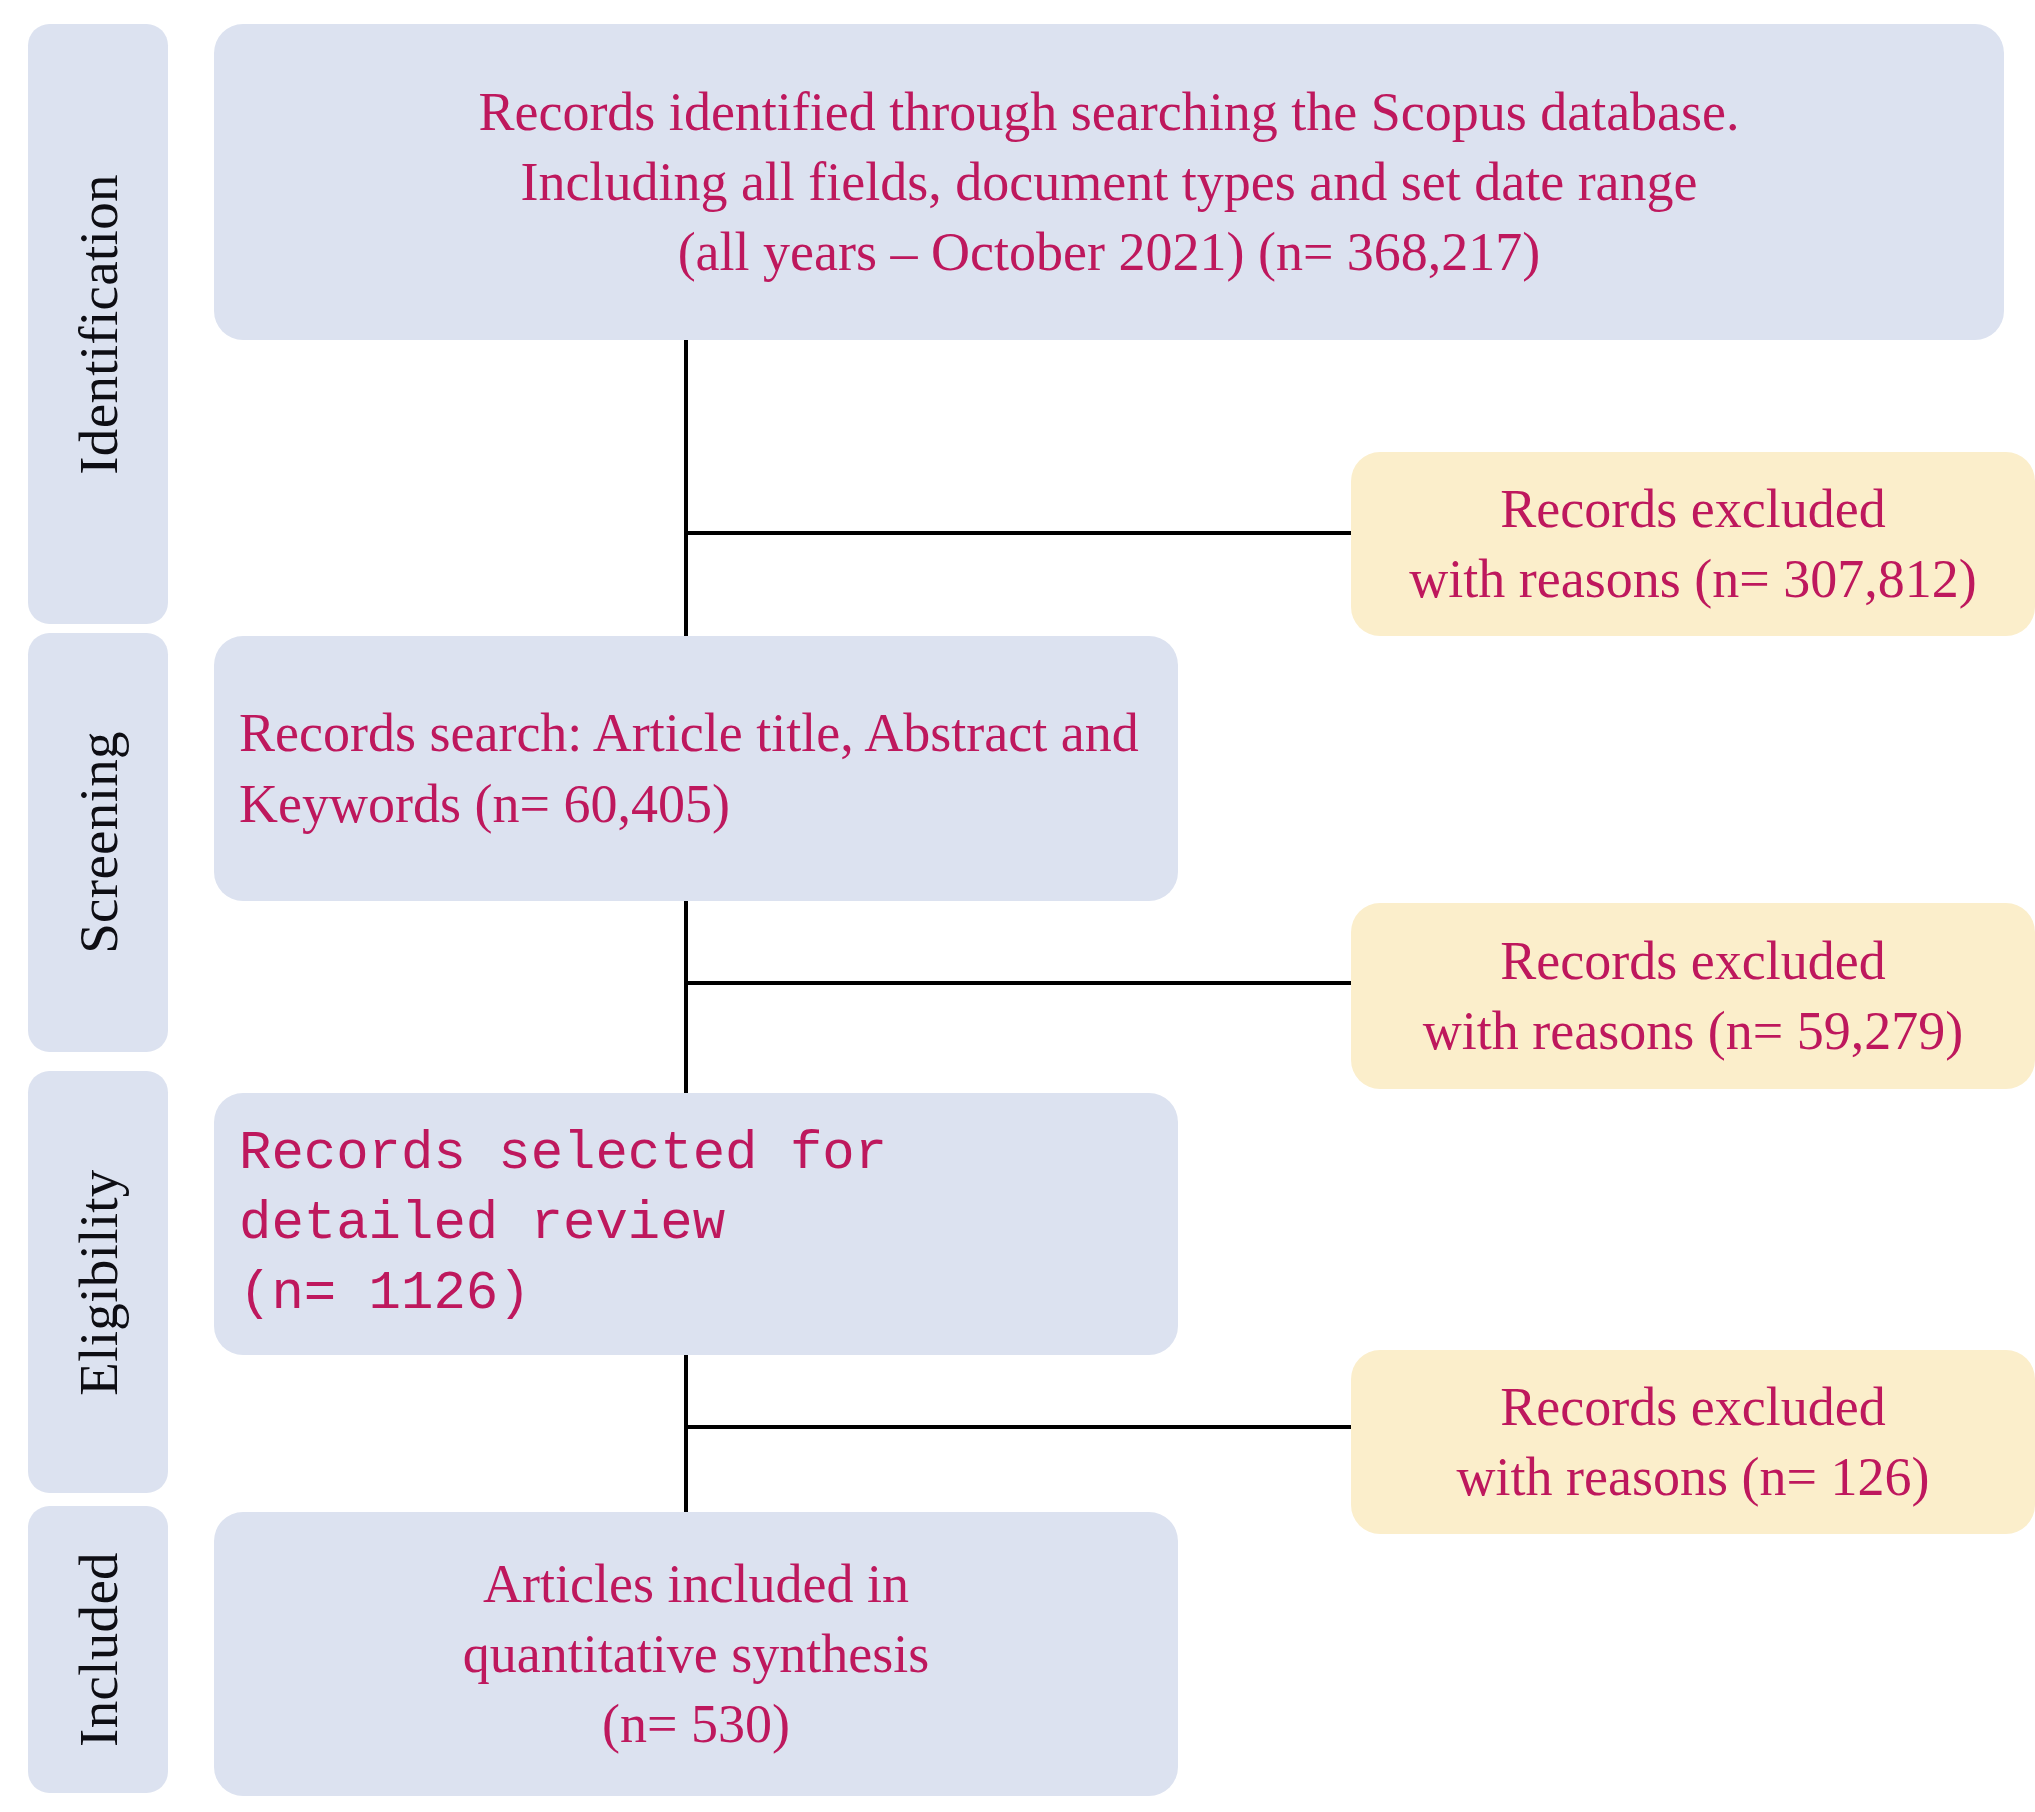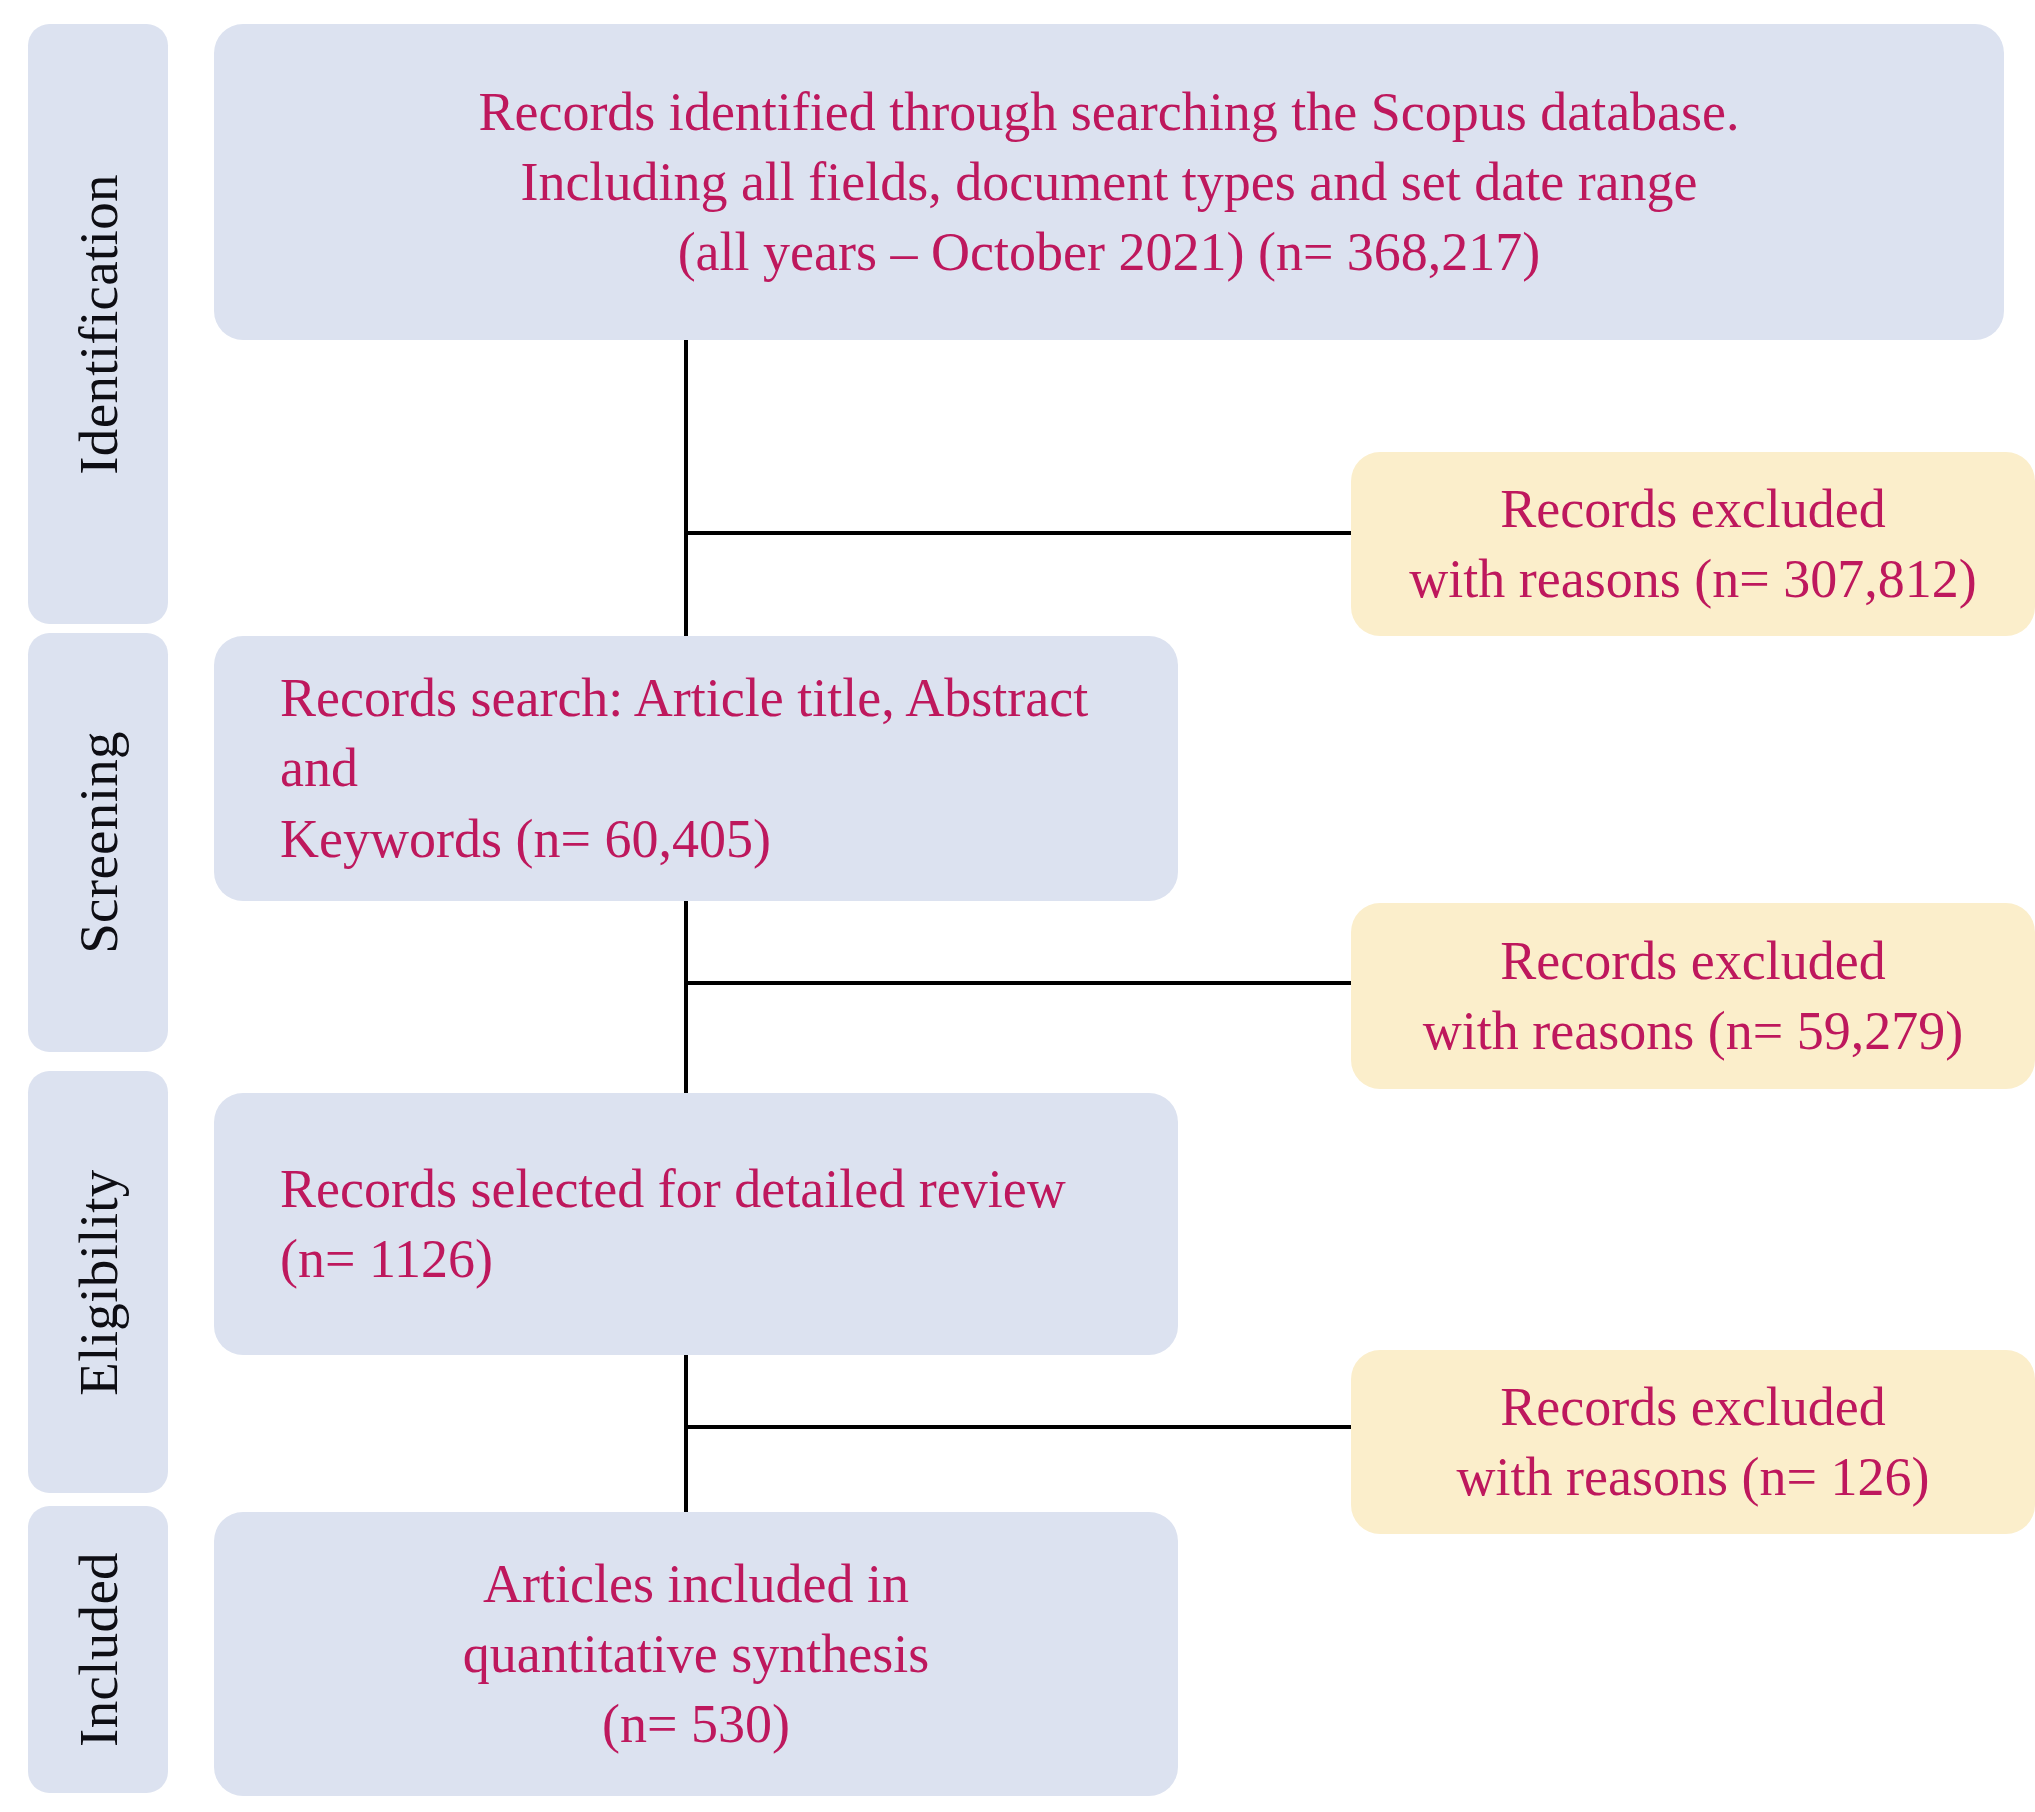--- a/index.html
+++ b/index.html
@@ -51,21 +51,21 @@
   .flow-box .box-text {
     width: 100%;
     font-size: 54px;
     line-height: 1.30;
     color: #be185d;
     white-space: pre-line;
     padding: 0 25px;
     box-sizing: border-box;
   }
   .flow-box .box-text.center { text-align: center; }
-  .flow-box .box-text.left   { text-align: left; margin-left: 41px; }
+  .flow-box .box-text.left   { text-align: left; }
 
   
   .connector-v {
     position: absolute;
     width: 4.4px;
     background: #000000;
   }
   .connector-h {
     position: absolute;
     height: 4.4px;
@@ -109,21 +109,21 @@
     <div class="box-text center">Records identified through searching the Scopus database.
 Including all fields, document types and set date range
 (all years – October 2021) (n= 368,217)</div>
   </div>
 
   <div class="flow-box" style="left:214px; top:636px; width:964px; height:265px;">
     <div class="box-text left">Records search: Article title, Abstract and
 Keywords (n= 60,405)</div>
   </div>
 
-  <div class="flow-box" style="left:214px; top:1093px; width:964px; height:262px;">
+  <div class="flow-box" style="left:214px; top:1093px; width:964px; height:262px;font-family:Liberation Mono, monospace;">
     <div class="box-text left">Records selected for detailed review
 (n= 1126)</div>
   </div>
 
   <div class="flow-box" style="left:214px; top:1512px; width:964px; height:284px;">
     <div class="box-text center">Articles included in
 quantitative synthesis
 (n= 530)</div>
   </div>
 

